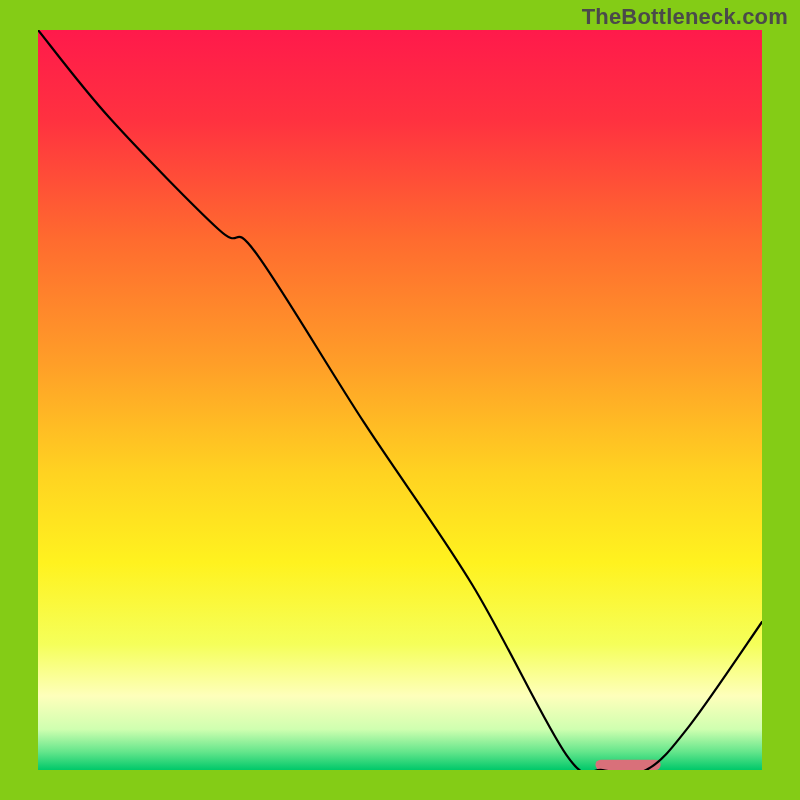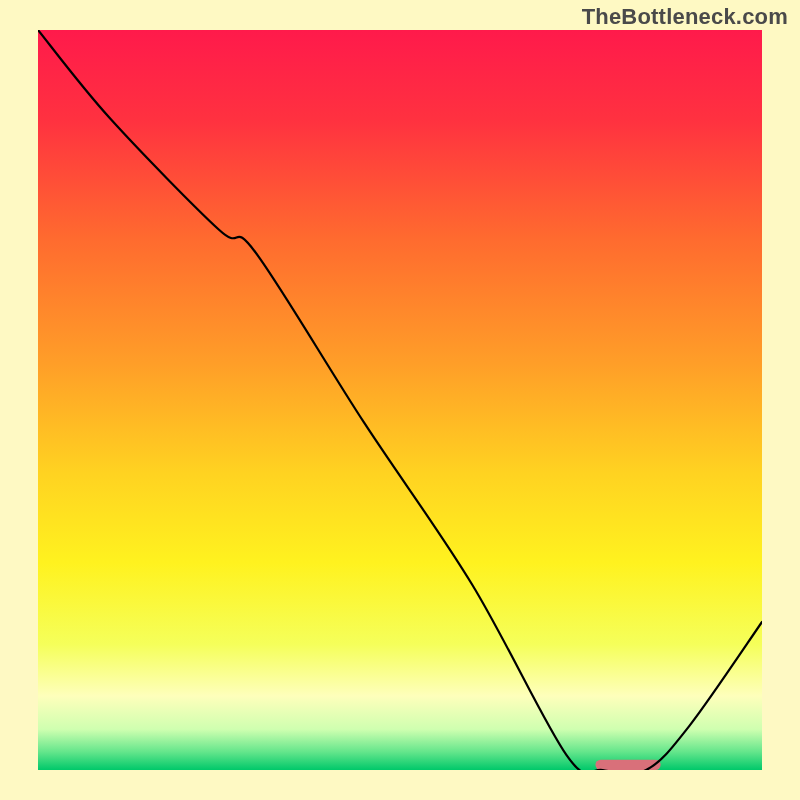--- a/index.html
+++ b/index.html
@@ -8,21 +8,21 @@
     width: 800px;
     height: 800px;
     background: #000;
     font-family: Arial, Helvetica, sans-serif;
     overflow: hidden;
   }
   .frame {
     position: relative;
     width: 800px;
     height: 800px;
-    background: #fef9c3;
+    background: #84cc16;
   }
   .watermark {
     position: absolute;
     top: 4px;
     right: 12px;
     color: #4a4a4a;
     font-size: 22px;
     font-weight: 600;
     letter-spacing: 0.2px;
     z-index: 10;

